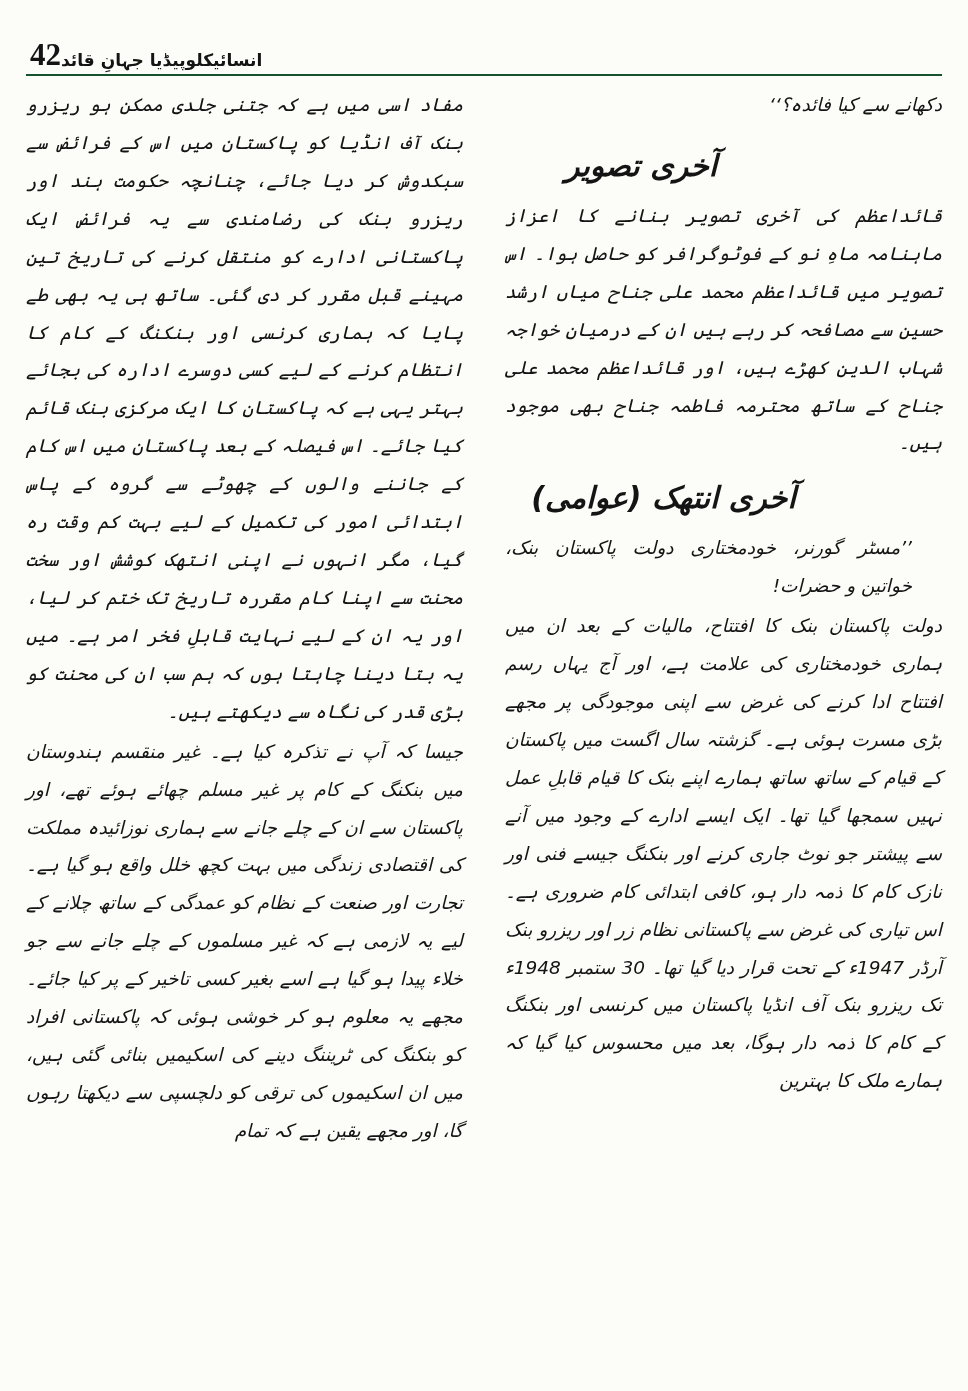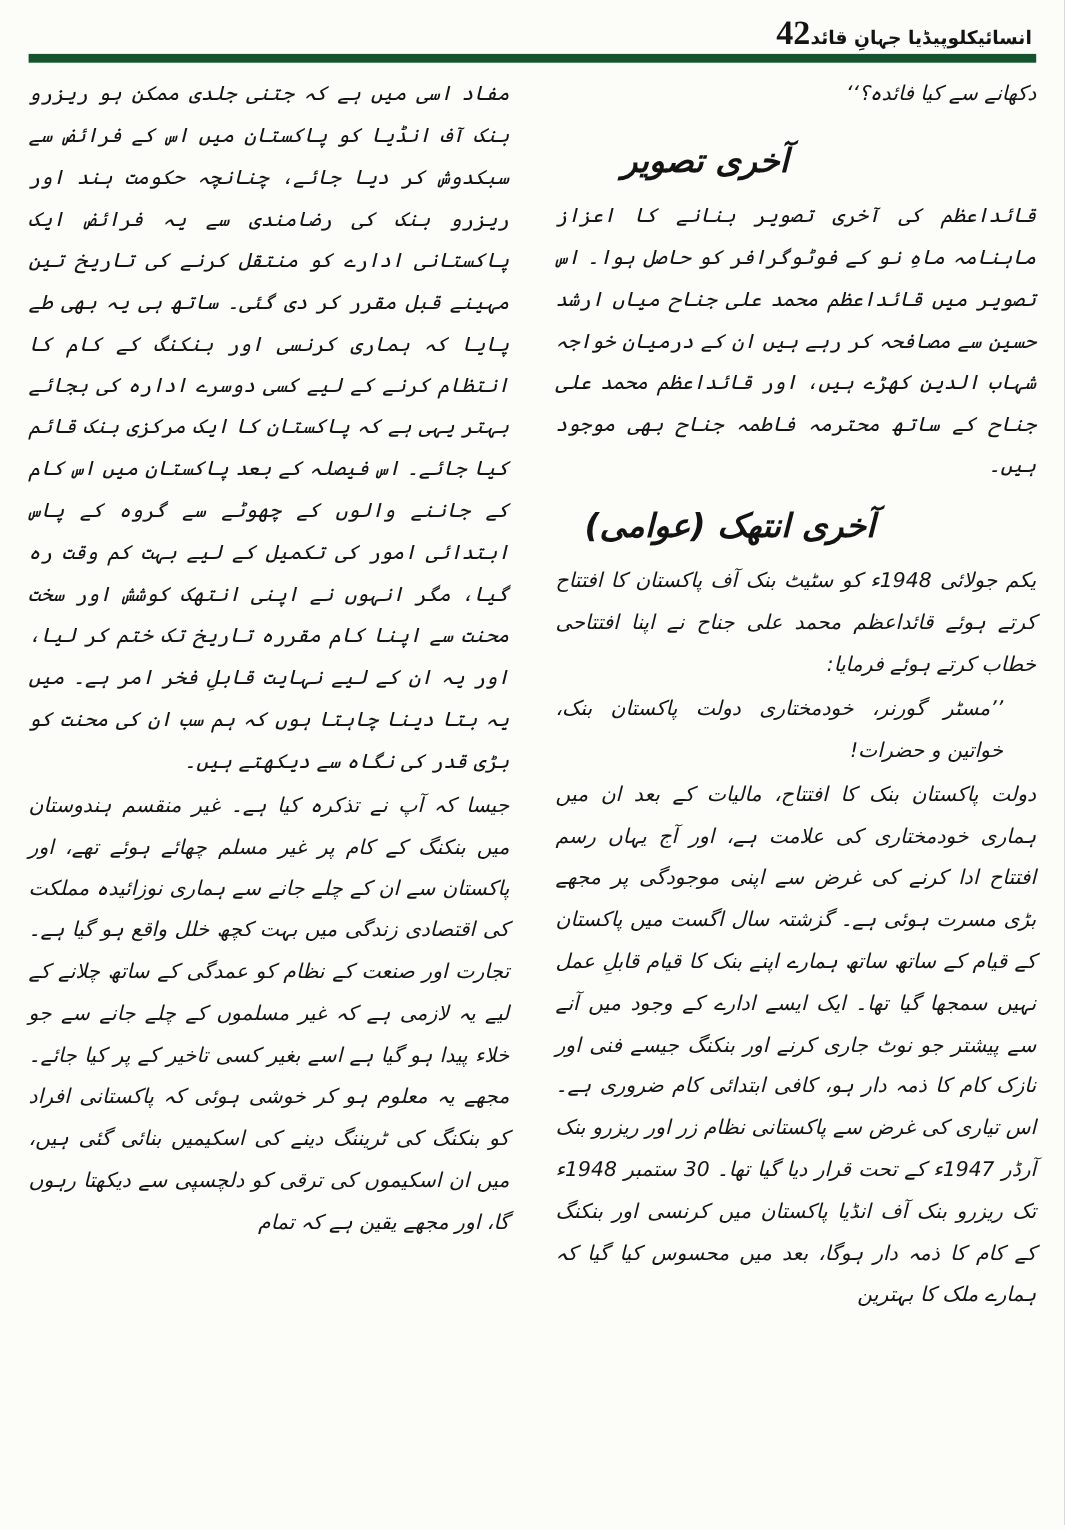--- a/index.html
+++ b/index.html
@@ -9,24 +9,25 @@
     margin: 0 auto;
     background: #fcfcf9;
     box-sizing: border-box;
     padding: 14px 26px 10px 26px;
     font-family: "DejaVu Sans", sans-serif;
     color: #141414;
     overflow: hidden;
   }
   .header {
     display: flex;
-    justify-content: flex-end;
+    justify-content: flex-start;
     align-items: flex-end;
-    border-bottom: 8px solid #14532d;
+    border-bottom: 2px solid #14532d;
     padding: 0 4px 4px 4px;
+    margin-top: 25px;
   }
   .page-number {
     font-family: "Liberation Serif", serif;
     font-weight: bold;
     font-size: 31px;
     line-height: 1;
   }
   .book-title {
     direction: rtl;
     font-size: 17px;
@@ -76,21 +77,20 @@
 
     <div class="col">
       <p class="tail-line">دکھانے سے کیا فائدہ؟‘‘</p>
 
       <h2 class="section-heading first">آخری تصویر</h2>
 
       <p>قائداعظم کی آخری تصویر بنانے کا اعزاز ماہنامہ ماہِ نو کے فوٹوگرافر کو حاصل ہوا۔ اس تصویر میں قائداعظم محمد علی جناح میاں ارشد حسین سے مصافحہ کر رہے ہیں ان کے درمیان خواجہ شہاب الدین کھڑے ہیں، اور قائداعظم محمد علی جناح کے ساتھ محترمہ فاطمہ جناح بھی موجود ہیں۔</p>
 
       <h2 class="section-heading">آخری انتھک (عوامی)</h2>
 
-      <p>یکم جولائی 1948ء کو سٹیٹ بنک آف پاکستان کا افتتاح کرتے ہوئے قائداعظم محمد علی جناح نے اپنا افتتاحی خطاب کرتے ہوئے فرمایا:</p>
 
       <p class="quote-block">’’مسٹر گورنر، خودمختاری دولت پاکستان بنک، خواتین و حضرات!</p>
 
       <p>دولت پاکستان بنک کا افتتاح، مالیات کے بعد ان میں ہماری خودمختاری کی علامت ہے، اور آج یہاں رسم افتتاح ادا کرنے کی غرض سے اپنی موجودگی پر مجھے بڑی مسرت ہوئی ہے۔ گزشتہ سال اگست میں پاکستان کے قیام کے ساتھ ساتھ ہمارے اپنے بنک کا قیام قابلِ عمل نہیں سمجھا گیا تھا۔ ایک ایسے ادارے کے وجود میں آنے سے پیشتر جو نوٹ جاری کرنے اور بنکنگ جیسے فنی اور نازک کام کا ذمہ دار ہو، کافی ابتدائی کام ضروری ہے۔ اس تیاری کی غرض سے پاکستانی نظام زر اور ریزرو بنک آرڈر 1947ء کے تحت قرار دیا گیا تھا۔ 30 ستمبر 1948ء تک ریزرو بنک آف انڈیا پاکستان میں کرنسی اور بنکنگ کے کام کا ذمہ دار ہوگا، بعد میں محسوس کیا گیا کہ ہمارے ملک کا بہترین</p>
     </div>
 
     <div class="col">
       <p>مفاد اسی میں ہے کہ جتنی جلدی ممکن ہو ریزرو بنک آف انڈیا کو پاکستان میں اس کے فرائض سے سبکدوش کر دیا جائے، چنانچہ حکومت ہند اور ریزرو بنک کی رضامندی سے یہ فرائض ایک پاکستانی ادارے کو منتقل کرنے کی تاریخ تین مہینے قبل مقرر کر دی گئی۔ ساتھ ہی یہ بھی طے پایا کہ ہماری کرنسی اور بنکنگ کے کام کا انتظام کرنے کے لیے کسی دوسرے ادارہ کی بجائے بہتر یہی ہے کہ پاکستان کا ایک مرکزی بنک قائم کیا جائے۔ اس فیصلہ کے بعد پاکستان میں اس کام کے جاننے والوں کے چھوٹے سے گروہ کے پاس ابتدائی امور کی تکمیل کے لیے بہت کم وقت رہ گیا، مگر انہوں نے اپنی انتھک کوشش اور سخت محنت سے اپنا کام مقررہ تاریخ تک ختم کر لیا، اور یہ ان کے لیے نہایت قابلِ فخر امر ہے۔ میں یہ بتا دینا چاہتا ہوں کہ ہم سب ان کی محنت کو بڑی قدر کی نگاہ سے دیکھتے ہیں۔</p>
 
 

